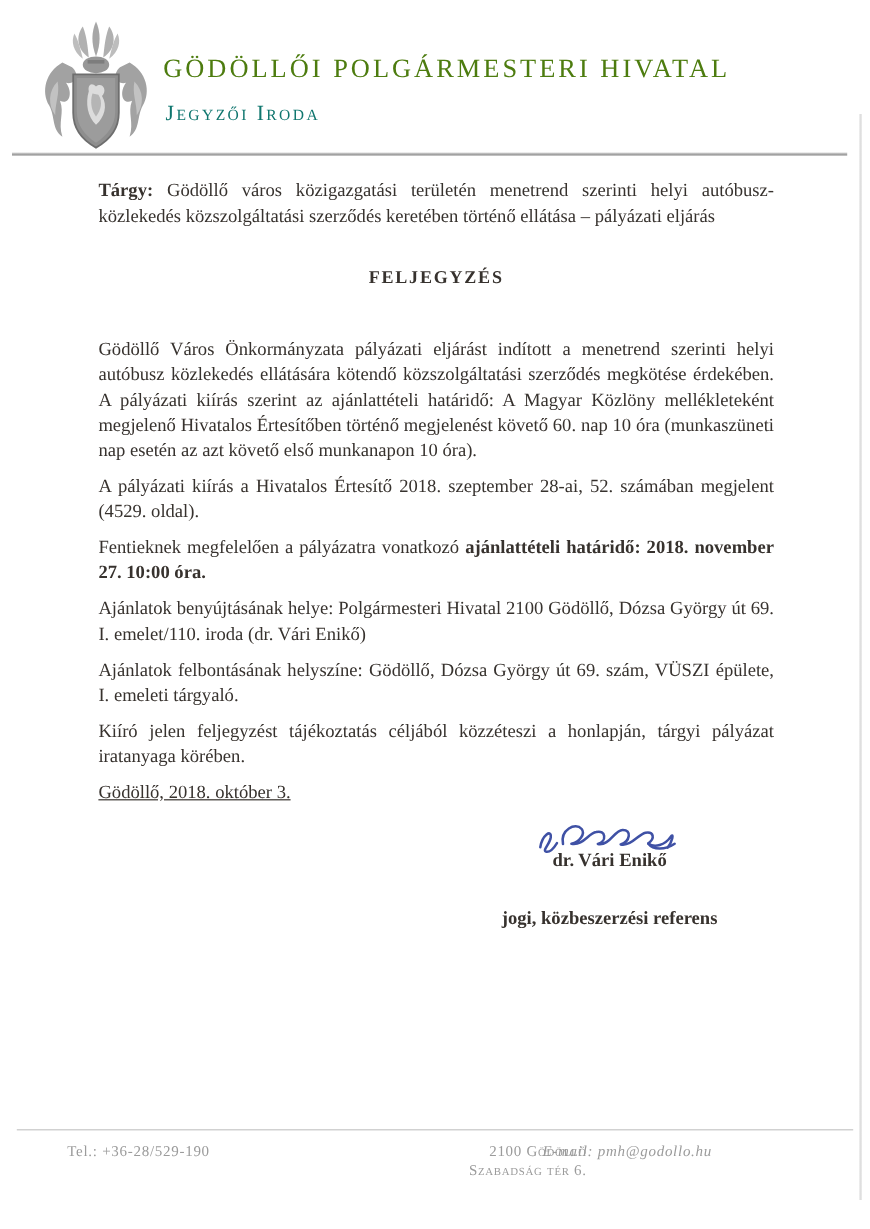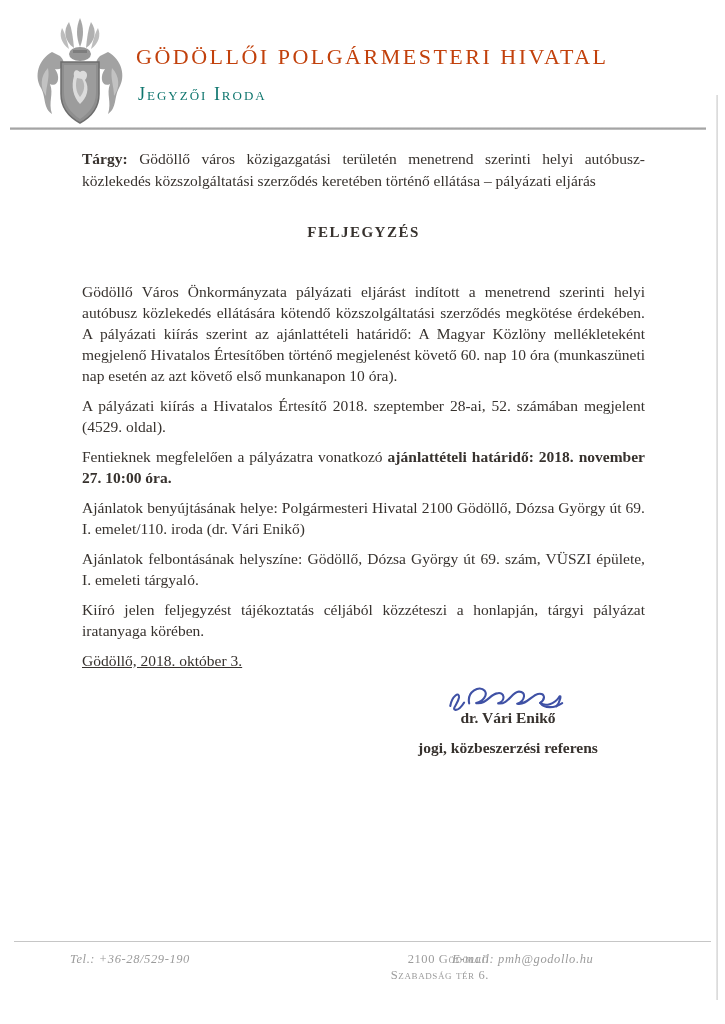--- a/index.html
+++ b/index.html
@@ -10,21 +10,21 @@
     background: #ffffff;
     font-family: "Liberation Serif", "DejaVu Serif", serif;
     color: #37322e;
     overflow: hidden;
   }
 
   
   .crest { position: absolute; left: 28px; top: 16px; width: 104px; height: 114px; }
   .org-name {
     position: absolute; left: 136px; top: 44px;
-    font-size: 22px; letter-spacing: 2.5px; color: #c2410c;
+    font-size: 22px; letter-spacing: 2.5px; color: #4d7c0f;
     white-space: nowrap;
   }
   .office-name {
     position: absolute; left: 138px; top: 84px;
     font-size: 18px; letter-spacing: 2px; color: #0f766e;
     font-variant: small-caps; white-space: nowrap;
   }
   .header-rule {
     position: absolute; left: 10px; top: 127px; width: 696px; height: 3px;
     background: linear-gradient(to bottom, #e2e2e2, #9e9e9e 55%, #cfcfcf);
@@ -52,33 +52,33 @@
   .dateline { margin-top: 30px; text-align: left; text-decoration: underline; }
 
   
   .signature-block {
     margin-top: 4px; margin-left: 292px; width: 268px;
     text-align: center;
     font-weight: bold;
   }
   .signature-scribble { display: block; margin: 0 auto -9px auto; transform: rotate(-2deg); }
   .signatory-name { display: block; font-size: 15.5px; }
-  .signatory-role { display: block; margin-top: 9px; font-size: 15.5px; }
+  .signatory-role { display: block; margin-top: 27px; font-size: 15.5px; }
 
   
   .footer-rule {
     position: absolute; left: 14px; top: 941px; width: 697px; height: 1px;
     background: #c6c6c6; border: none;
   }
   .footer-item {
     position: absolute; top: 951px;
     font-size: 12.5px; color: #9b9b9b; letter-spacing: 0.6px;
     line-height: 16px;
   }
-  .footer-phone { left: 70px; font-style: italic; }
+  .footer-phone { left: 56px; }
   .footer-address { left: 295px; width: 194px; text-align: right; font-variant: small-caps; }
   .footer-address span { display: block; }
   .footer-email { left: 452px; font-style: italic; }
 </style>
 </head>
 <body>
 
 <div class="page">
 
   <span class="crest">

